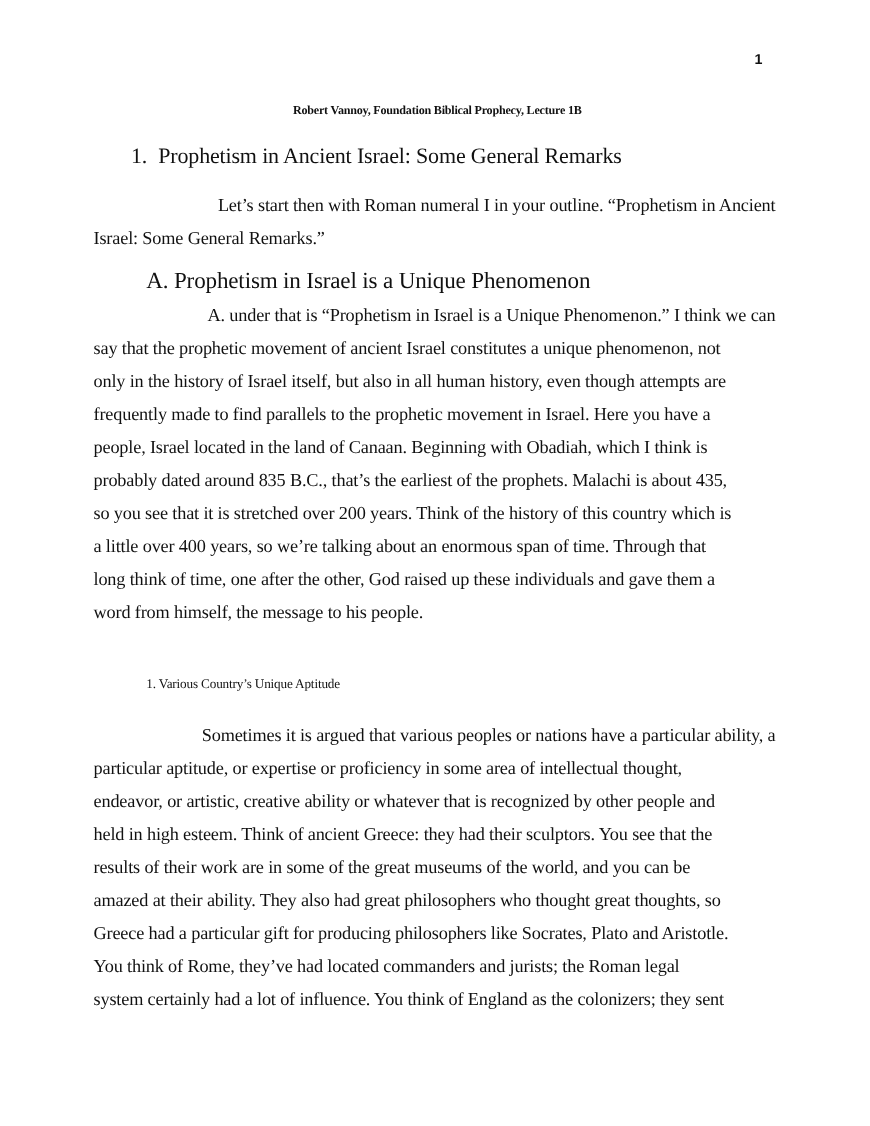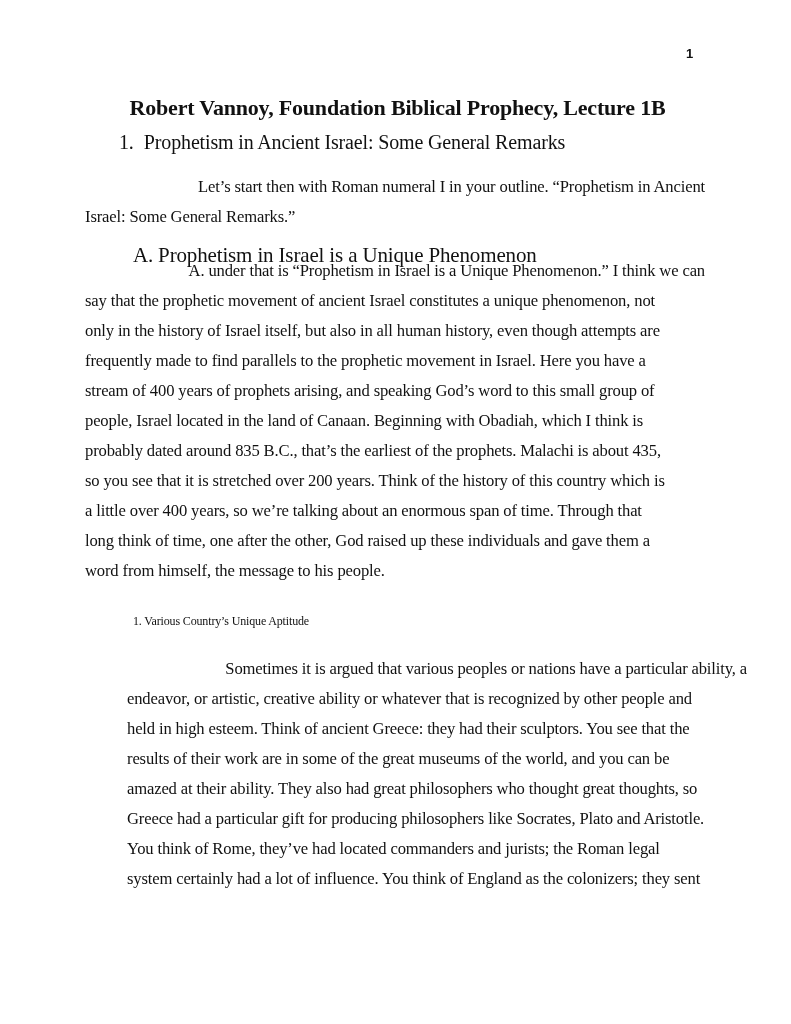--- a/index.html
+++ b/index.html
@@ -30,21 +30,21 @@
       font-weight: bold;
       font-size: 13px;
     }
     .title {
       position: absolute;
       left: 0;
       width: 791px;
       top: 95px;
       text-align: center;
       font-weight: bold;
-      font-size: 22px;
+      font-size: 11px;
       letter-spacing: -0.2px;
       padding-left: 4px;
       box-sizing: border-box;
     }
     .text {
       position: absolute;
       left: 85px;
       width: 620px;
       font-size: 16.6px;
       line-height: 30px;
@@ -76,38 +76,38 @@
   <div class="text" style="top:172px;">
     <span class="line indent">Let’s start then with Roman numeral I in your outline. “Prophetism in Ancient</span>
     <span class="line">Israel: Some General Remarks.”</span>
   </div>
 
   <div class="sub-a">
     <span class="num">A.</span>
     <span>Prophetism in Israel is a Unique Phenomenon</span>
   </div>
 
-  <div class="text" style="top:256px;">
+  <div class="text" style="top:272px;">
     <span class="line indent">A. under that is “Prophetism in Israel is a Unique Phenomenon.” I think we can</span>
     <span class="line">say that the prophetic movement of ancient Israel constitutes a unique phenomenon, not</span>
     <span class="line">only in the history of Israel itself, but also in all human history, even though attempts are</span>
     <span class="line">frequently made to find parallels to the prophetic movement in Israel. Here you have a</span>
-    <span class="line">stream of 400 years of prophets arising, and speaking God’s word to this small group of</span>
     <span class="line">people, Israel located in the land of Canaan. Beginning with Obadiah, which I think is</span>
     <span class="line">probably dated around 835 B.C., that’s the earliest of the prophets. Malachi is about 435,</span>
     <span class="line">so you see that it is stretched over 200 years. Think of the history of this country which is</span>
     <span class="line">a little over 400 years, so we’re talking about an enormous span of time. Through that</span>
     <span class="line">long think of time, one after the other, God raised up these individuals and gave them a</span>
     <span class="line">word from himself, the message to his people.</span>
   </div>
 
   <div class="sub-1">1. Various Country’s Unique Aptitude</div>
 
-  <div class="text" style="top:654px;margin-left:42px;">
+  <div class="text" style="top:654px;">
     <span class="line indent">Sometimes it is argued that various peoples or nations have a particular ability, a</span>
+    <span class="line">particular aptitude, or expertise or proficiency in some area of intellectual thought,</span>
     <span class="line">endeavor, or artistic, creative ability or whatever that is recognized by other people and</span>
     <span class="line">held in high esteem.  Think of ancient Greece: they had their sculptors.  You see that the</span>
     <span class="line">results of their work are in some of the great museums of the world, and you can be</span>
     <span class="line">amazed at their ability. They also had great philosophers who thought great thoughts, so</span>
     <span class="line">Greece had a particular gift for producing philosophers like Socrates, Plato and Aristotle.</span>
     <span class="line">You think of Rome, they’ve had located commanders and jurists; the Roman legal</span>
     <span class="line">system certainly had a lot of influence. You think of England as the colonizers; they sent</span>
   </div>
 
 </div>

